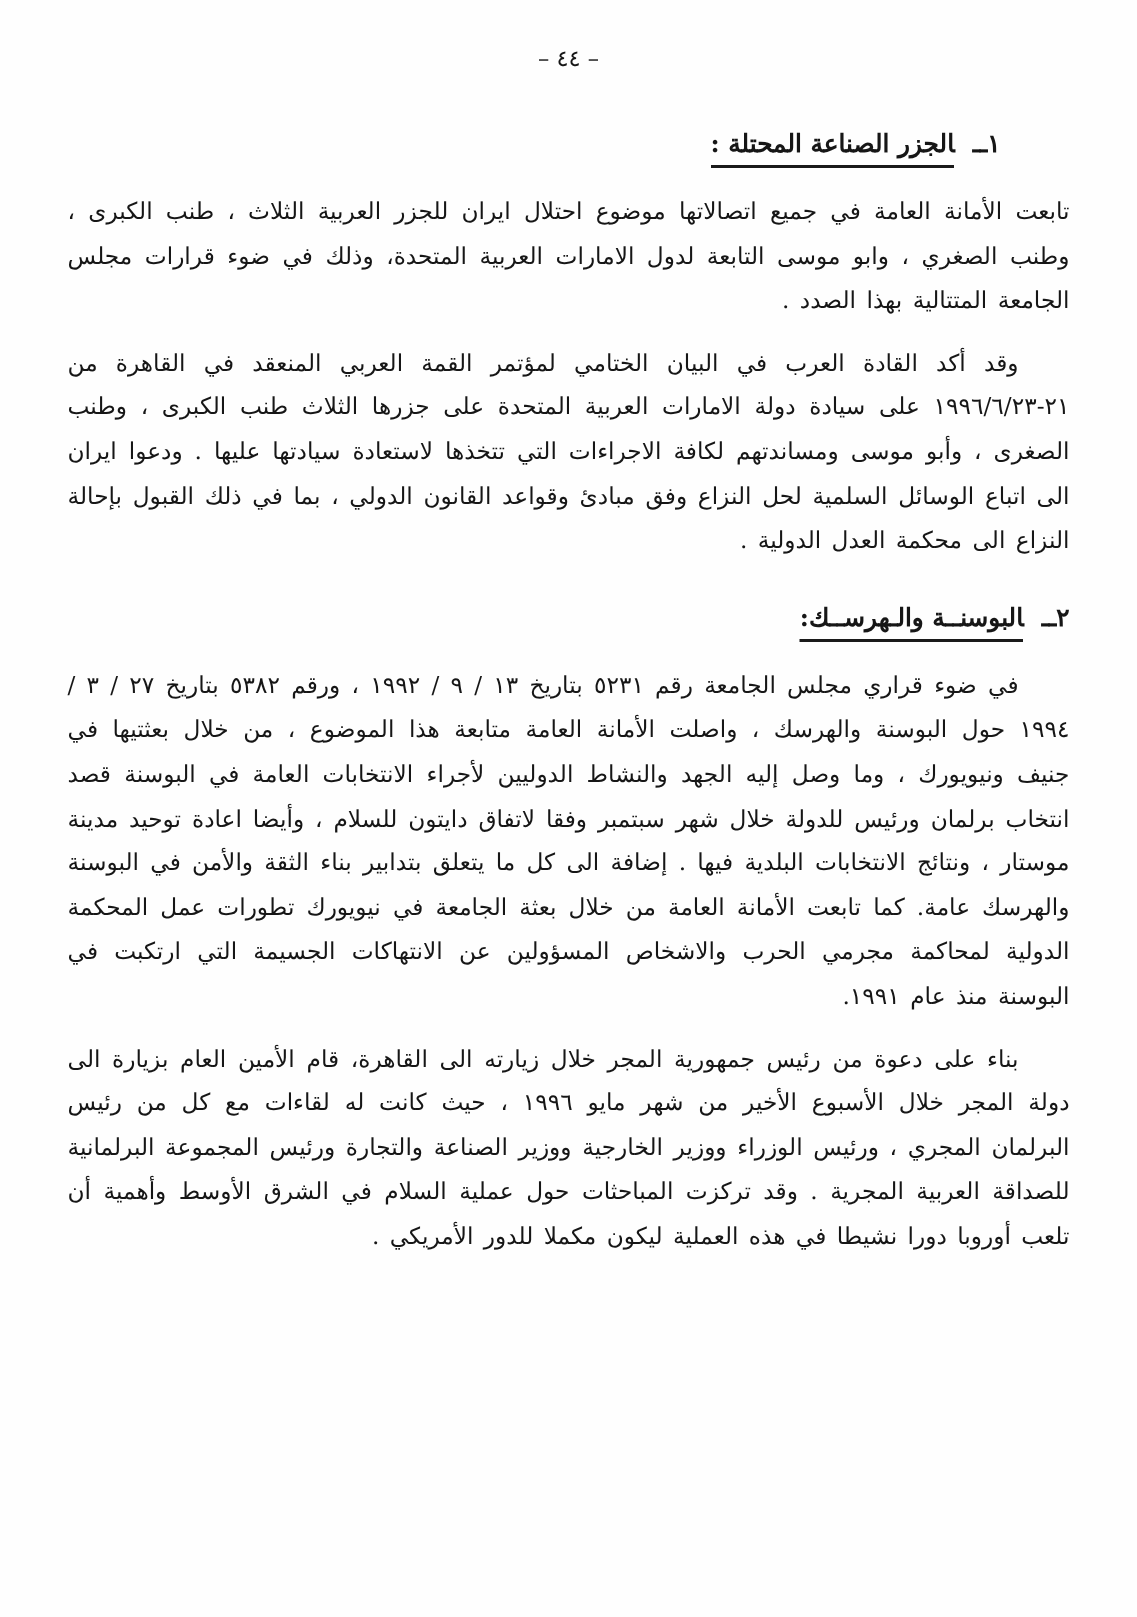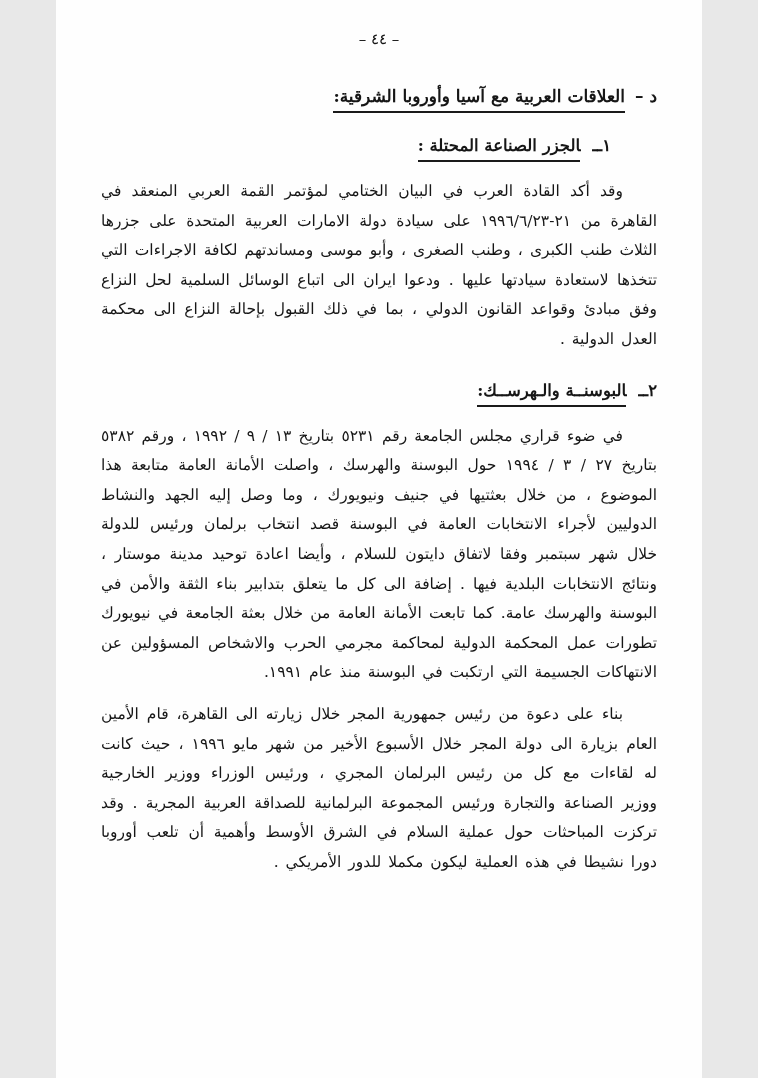--- a/index.html
+++ b/index.html
@@ -1,18 +1,18 @@
 <!DOCTYPE html>
 <html lang="ar" dir="rtl"><head>
 <meta charset="utf-8">
 <style>
   html,body{margin:0;padding:0;background:#e8e8e8;}
   .page{
     position:relative;
-    width:646px;height:1078px;
+    width:758px;height:1078px;
     box-sizing:border-box;
     margin:0 auto;
     background:#fefefe;
     color:#161616;
     direction:rtl;
     font-family:"DejaVu Serif","Liberation Serif",serif;
     padding:30px 45px 0 45px;
     overflow:hidden;
   }
   .page-number{
@@ -49,28 +49,26 @@
   }
   .para.indent{text-indent:34px;}
 </style>
 </head>
 <body>
 
 <div class="page">
 
   <div class="page-number">– ٤٤ –</div>
 
-  <div class="main-heading">
-    <span class="h-prefix">د –</span><span class="underlined">العلاقات العربية مع آسيا وأوروبا الشرقية:</span>
-  </div>
 
   <div class="section">
     <div class="section-heading indented">
       <span class="h-num">١ــ</span><span class="underlined">الجزر الصناعة المحتلة :</span>
     </div>
+    <p class="para">تابعت الأمانة العامة في جميع اتصالاتها موضوع احتلال ايران للجزر العربية الثلاث ، طنب الكبرى ، وطنب الصغري ، وابو موسى التابعة لدول الامارات العربية المتحدة، وذلك في ضوء قرارات مجلس الجامعة المتتالية بهذا الصدد .</p>
     <p class="para indent">وقد أكد القادة العرب في البيان الختامي لمؤتمر القمة العربي المنعقد في القاهرة من ٢١-١٩٩٦/٦/٢٣ على سيادة دولة الامارات العربية المتحدة على جزرها الثلاث طنب الكبرى ، وطنب الصغرى ، وأبو موسى ومساندتهم لكافة الاجراءات التي تتخذها لاستعادة سيادتها عليها . ودعوا ايران الى اتباع الوسائل السلمية لحل النزاع وفق مبادئ وقواعد القانون الدولي ، بما في ذلك القبول بإحالة النزاع الى محكمة العدل الدولية .</p>
   </div>
 
   <div class="section">
     <div class="section-heading">
       <span class="h-num">٢ــ</span><span class="underlined">البوسنــة والـهرســك:</span>
     </div>
     <p class="para indent">في ضوء قراري مجلس الجامعة رقم ٥٢٣١ بتاريخ ١٣ / ٩ / ١٩٩٢ ، ورقم ٥٣٨٢ بتاريخ ٢٧ / ٣ / ١٩٩٤ حول البوسنة والهرسك ، واصلت الأمانة العامة متابعة هذا الموضوع ، من خلال بعثتيها في جنيف ونيويورك ، وما وصل إليه الجهد والنشاط الدوليين لأجراء الانتخابات العامة في البوسنة قصد انتخاب برلمان ورئيس للدولة خلال شهر سبتمبر وفقا لاتفاق دايتون للسلام ، وأيضا اعادة توحيد مدينة موستار ، ونتائج الانتخابات البلدية فيها . إضافة الى كل ما يتعلق بتدابير بناء الثقة والأمن في البوسنة والهرسك عامة. كما تابعت الأمانة العامة من خلال بعثة الجامعة في نيويورك تطورات عمل المحكمة الدولية لمحاكمة مجرمي الحرب والاشخاص المسؤولين عن الانتهاكات الجسيمة التي ارتكبت في البوسنة منذ عام ١٩٩١.</p>
   </div>
 

